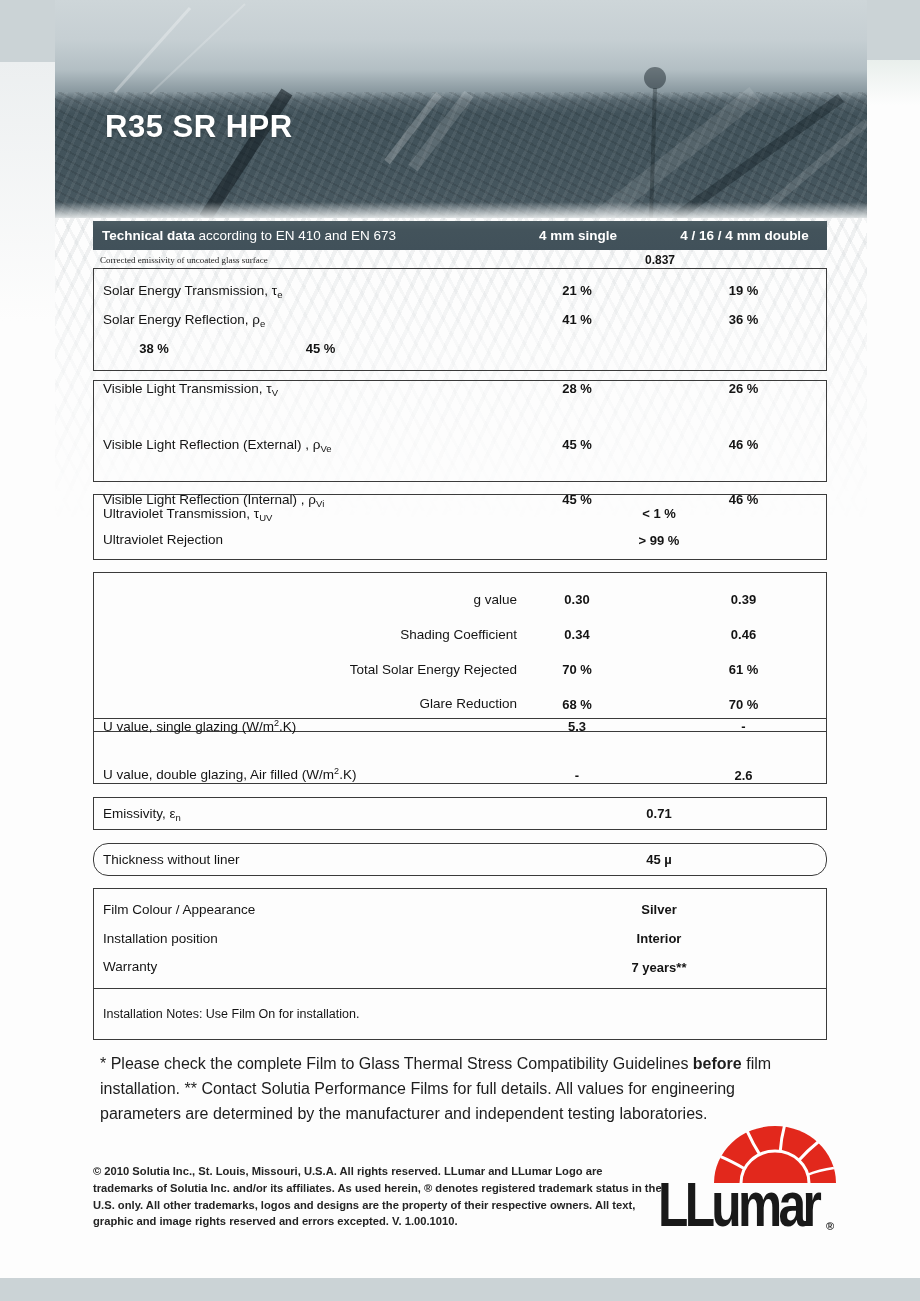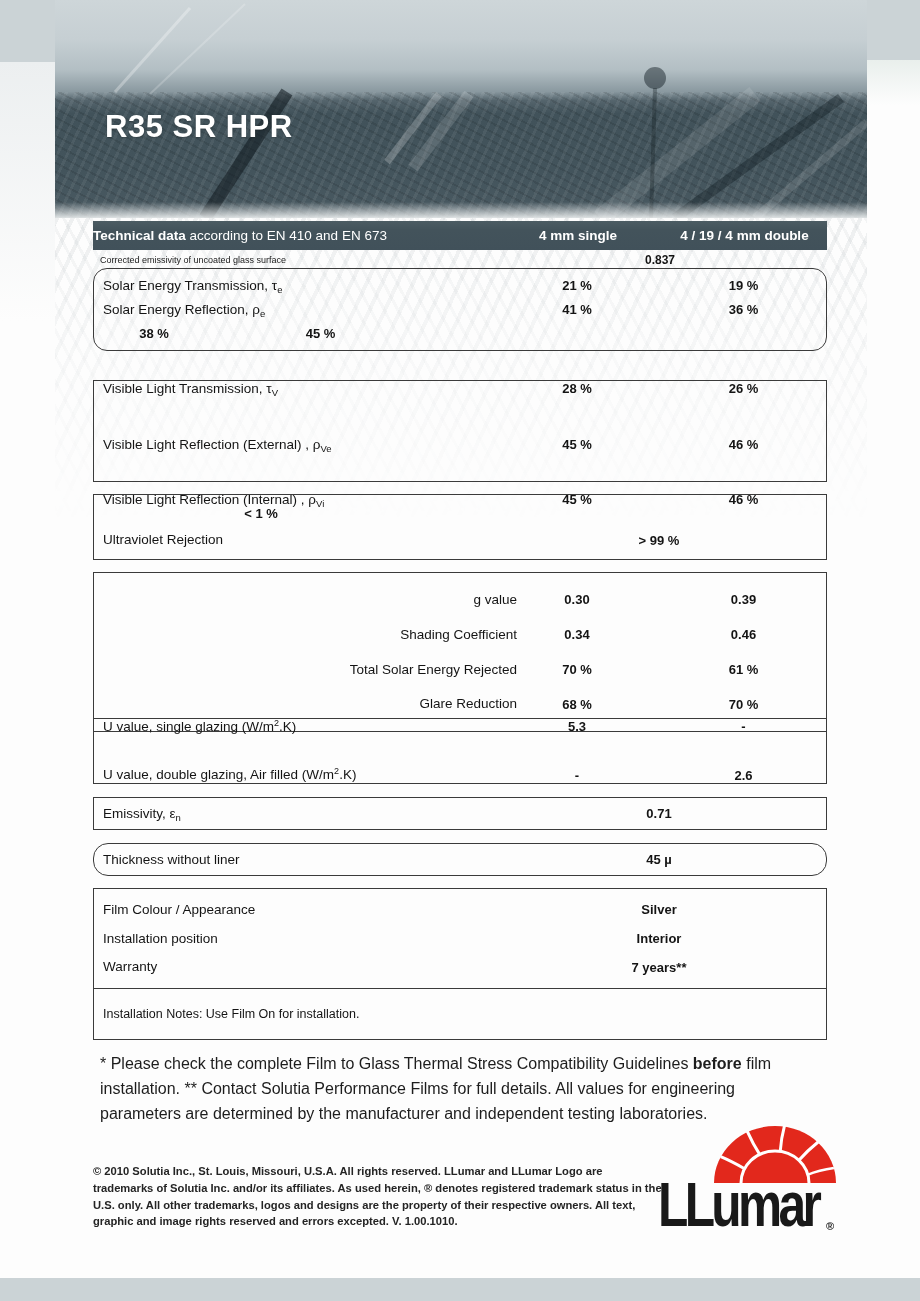--- a/index.html
+++ b/index.html
@@ -48,34 +48,34 @@
             mask:linear-gradient(180deg,#000 0%,rgba(0,0,0,0.45) 40%,transparent 88%);
   }
 
   
   .bar{
     position:absolute;left:93px;top:221px;width:734px;height:29px;
     background:linear-gradient(180deg,#4c5c63 0%,#43535b 30%,#41515a 100%);
     color:#fff;display:flex;align-items:center;box-sizing:border-box;
     font-size:13.5px;
   }
-  .bar .bar-lbl{flex:1;padding-left:0;font-weight:normal;}
+  .bar .bar-lbl{flex:1;padding-left:9px;font-weight:normal;}
   .bar b{font-weight:bold;}
   .c1{width:120px;text-align:center;}
   .sp{width:24px;}
   .c2{width:165px;text-align:center;}
   .cm{width:334px;text-align:center;}
   .bold{font-weight:bold;}
 
   
   .prerow{
     position:absolute;left:93px;top:252px;width:734px;height:16px;
     display:flex;align-items:center;
   }
-  .prerow .lbl-sm{flex:1;padding-left:7px;font-size:9px;color:#1b1b1b;}
+  .prerow .lbl-sm{flex:1;padding-left:7px;font-size:9px;color:#1b1b1b;font-family:Liberation Serif, serif;}
   .prerow .cm{font-size:12px;font-weight:bold;}
 
   
   .tbox{
     position:absolute;left:93px;width:734px;
     border:1px solid #3b3b3b;box-sizing:border-box;
     display:flex;flex-direction:column;justify-content:space-evenly;
     background:transparent;
   }
   .trow{display:flex;align-items:center;}
@@ -133,29 +133,29 @@
     </svg>
     <div class="hero-title">R35 SR HPR</div>
   </div>
 
   <div class="watermark"></div>
 
   <div class="bar">
     <div class="bar-lbl"><b>Technical data</b><span> according to EN 410 and EN 673</span></div>
     <div class="c1 bold">4 mm single</div>
     <div class="sp"></div>
-    <div class="c2 bold">4 / 19 / 4 mm double</div>
+    <div class="c2 bold">4 / 16 / 4 mm double</div>
   </div>
 
   <div class="prerow">
     <div class="lbl-sm">Corrected emissivity of uncoated glass surface</div>
     <div class="cm">0.837</div>
   </div>
 
-  <div class="tbox" style="top:268px;height:83px;border-radius:14px;">
+  <div class="tbox" style="top:268px;height:103px;">
     <div class="trow">
       <div class="lbl"><span>Solar Energy Transmission, </span><span>τ</span><sub>e</sub></div>
       <div class="c1">21 %</div>
       <div class="sp"></div>
       <div class="c2">19 %</div>
     </div>
     <div class="trow">
       <div class="lbl"><span>Solar Energy Reflection, </span><span>ρ</span><sub>e</sub></div>
       <div class="c1">41 %</div>
       <div class="sp"></div>
@@ -184,20 +184,21 @@
     <div class="trow">
       <div class="lbl"><span>Visible Light Reflection (Internal) , </span><span>ρ</span><sub>Vi</sub></div>
       <div class="c1">45 %</div>
       <div class="sp"></div>
       <div class="c2">46 %</div>
     </div>
   </div>
 
   <div class="tbox" style="top:494px;height:66px;">
     <div class="trow">
+      <div class="lbl"><span>Ultraviolet Transmission, </span><span>τ</span><sub>UV</sub></div>
       <div class="cm">&lt; 1 %</div>
     </div>
     <div class="trow">
       <div class="lbl"><span>Ultraviolet Rejection</span></div>
       <div class="cm">&gt; 99 %</div>
     </div>
   </div>
 
   <div class="tbox" style="top:572px;height:160px;align-items:flex-end;">
     <div class="trow">

